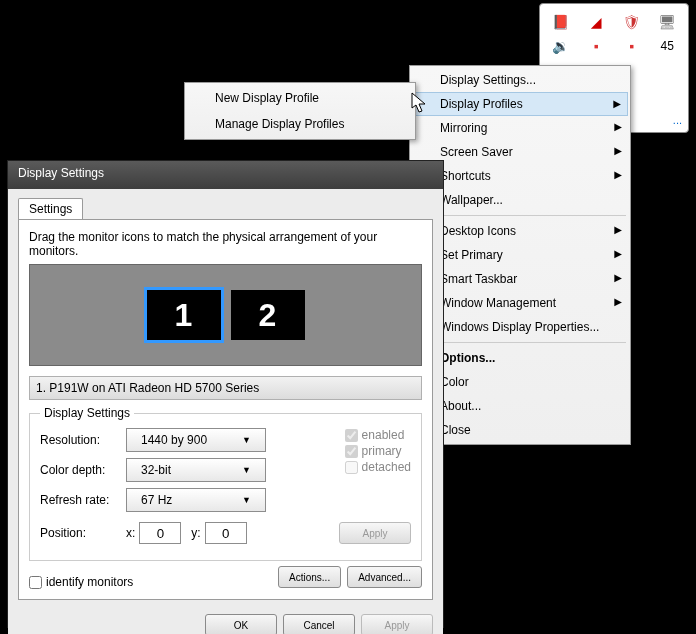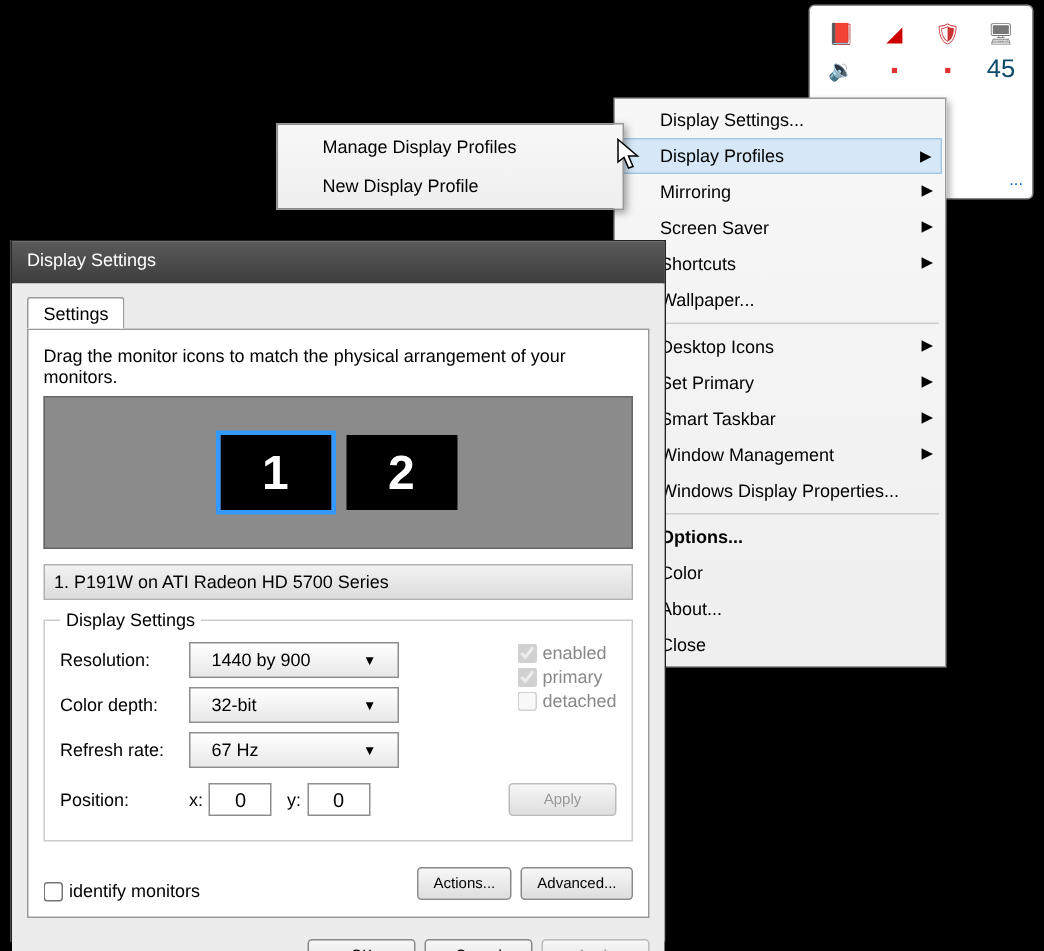--- a/index.html
+++ b/index.html
@@ -73,21 +73,21 @@
   <div class="tray-row">
     <span class="tray-ic" style="color:#c00">📕</span>
     <span class="tray-ic" style="color:#c00">◢</span>
     <span class="tray-ic" style="color:#c33">🛡</span>
     <span class="tray-ic" style="color:#777">🖥</span>
   </div>
   <div class="tray-row">
     <span class="tray-ic" style="color:#aaa">🔉</span>
     <span class="tray-ic" style="color:#d33">▪</span>
     <span class="tray-ic" style="color:#d33">▪</span>
-    <span class="tray-ic" style="color:#0c4a6e;font-size:17px">45</span>
+    <span class="tray-ic" style="color:#000000;font-size:12px">45</span>
   </div>
   <span class="tray-cut">...</span>
 </div>
 
 <div class="ctx">
   <div class="ctx-item">Display Settings...</div>
   <div class="ctx-item hl"><span>Display Profiles</span><span class="sub-arrow">▶</span></div>
   <div class="ctx-item"><span>Mirroring</span><span class="sub-arrow">▶</span></div>
   <div class="ctx-item"><span>Screen Saver</span><span class="sub-arrow">▶</span></div>
   <div class="ctx-item"><span>Shortcuts</span><span class="sub-arrow">▶</span></div>
@@ -99,22 +99,22 @@
   <div class="ctx-item"><span>Window Management</span><span class="sub-arrow">▶</span></div>
   <div class="ctx-item">Windows Display Properties...</div>
   <div class="ctx-sep"></div>
   <div class="ctx-item bold">Options...</div>
   <div class="ctx-item">Color</div>
   <div class="ctx-item">About...</div>
   <div class="ctx-item">Close</div>
 </div>
 
 <div class="subctx">
+  <div class="ctx-item">New Display Profile</div>
   <div class="ctx-item">Manage Display Profiles</div>
-  <div class="ctx-item">New Display Profile</div>
 </div>
 
 <svg class="cursor" width="18" height="22">
     <path d="M1 1 L1 16 L5 13 L8 20 L11 19 L8 12 L14 12 Z" fill="#fff" stroke="#000" stroke-width="1"></path>
   </svg>
 
 <div class="win">
   <div class="titlebar">Display Settings</div>
   <div class="win-body">
     <div class="tabbar"><span class="tab">Settings</span></div>
@@ -171,21 +171,21 @@
           <span class="lbl">Position:</span>
           <span>x:</span>
           <input class="pos-in" value="0" style="">
           <span>y:</span>
           <input class="pos-in" value="0" style="">
           <div style="flex:1"></div>
           <button class="btn dis" style="width:72px">Apply</button>
         </div>
       </fieldset>
 
-      <div style="display:flex;align-items:center;margin-top:16px">
+      <div style="display:flex;align-items:center;margin-top:4px">
         <label class="identify">
             <input type="checkbox" style="">
             <span>identify monitors</span>
           </label>
         <div style="flex:1"></div>
         <button class="btn" style="margin-right:6px">Actions...</button>
         <button class="btn">Advanced...</button>
       </div>
     </div>
   </div>

